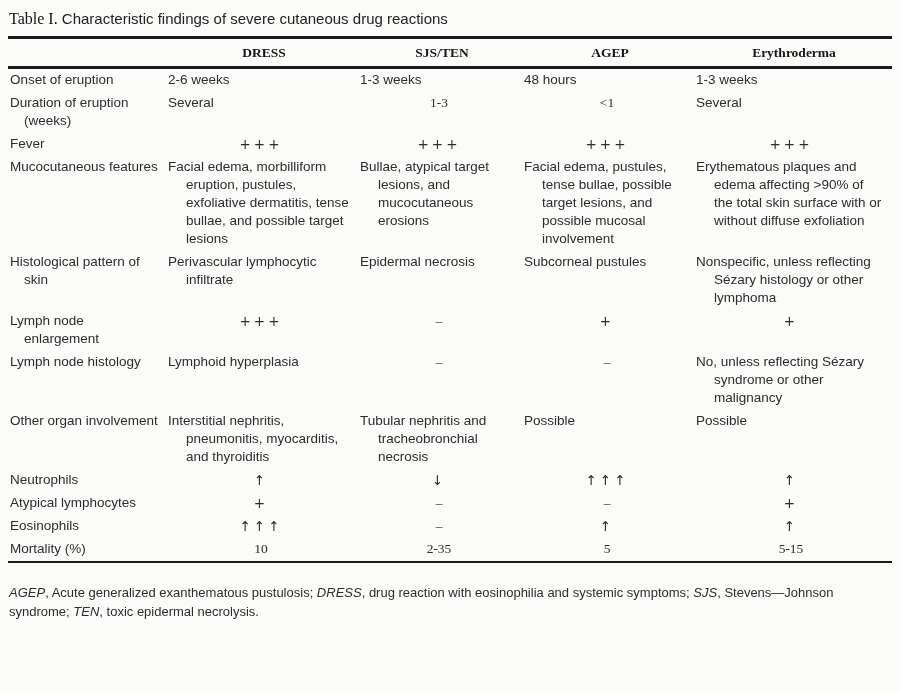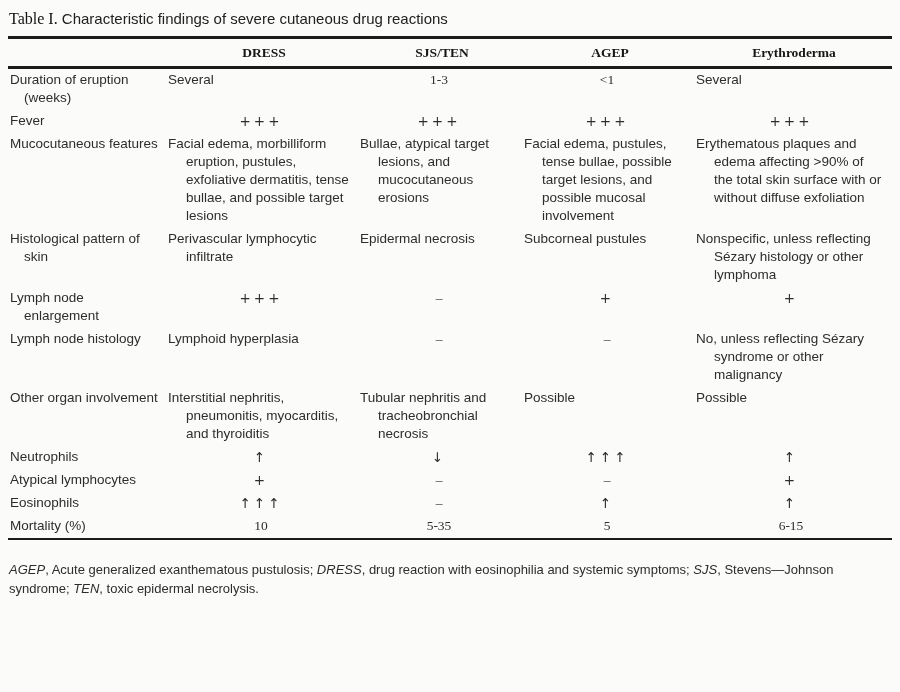--- a/index.html
+++ b/index.html
@@ -77,20 +77,27 @@
       <tr>
         <th></th>
         <th>DRESS</th>
         <th>SJS/TEN</th>
         <th>AGEP</th>
         <th>Erythroderma</th>
       </tr>
     </thead>
     <tbody>
         <tr>
+          <td class="rowlabel">Onset of eruption</td>
+          <td class="txt">2-6 weeks</td>
+          <td class="txt">1-3 weeks</td>
+          <td class="txt">48 hours</td>
+          <td class="txt">1-3 weeks</td>
+        </tr>
+        <tr>
           <td class="rowlabel">Duration of eruption (weeks)</td>
           <td class="txt">Several</td>
           <td class="sym">1-3</td>
           <td class="sym">&lt;1</td>
           <td class="txt">Several</td>
         </tr>
         <tr>
           <td class="rowlabel">Fever</td>
           <td class="sym spread">+++</td>
           <td class="sym spread">+++</td>
@@ -149,22 +156,22 @@
         <tr>
           <td class="rowlabel">Eosinophils</td>
           <td class="sym spread">↑↑↑</td>
           <td class="sym">–</td>
           <td class="sym spread">↑</td>
           <td class="sym spread">↑</td>
         </tr>
         <tr>
           <td class="rowlabel">Mortality (%)</td>
           <td class="sym">10</td>
-          <td class="sym">5-35</td>
+          <td class="sym">2-35</td>
           <td class="sym">5</td>
-          <td class="sym">6-15</td>
+          <td class="sym">5-15</td>
         </tr>
       </tbody>
   </table>
 
   <div class="footnote"><span class="it">AGEP</span><span>, Acute generalized exanthematous pustulosis; </span><span class="it">DRESS</span><span>, drug reaction with eosinophilia and systemic symptoms; </span><span class="it">SJS</span><span>, Stevens—Johnson syndrome; </span><span class="it">TEN</span><span>, toxic epidermal necrolysis.</span></div>
 
 </div>
 
 </body></html>

